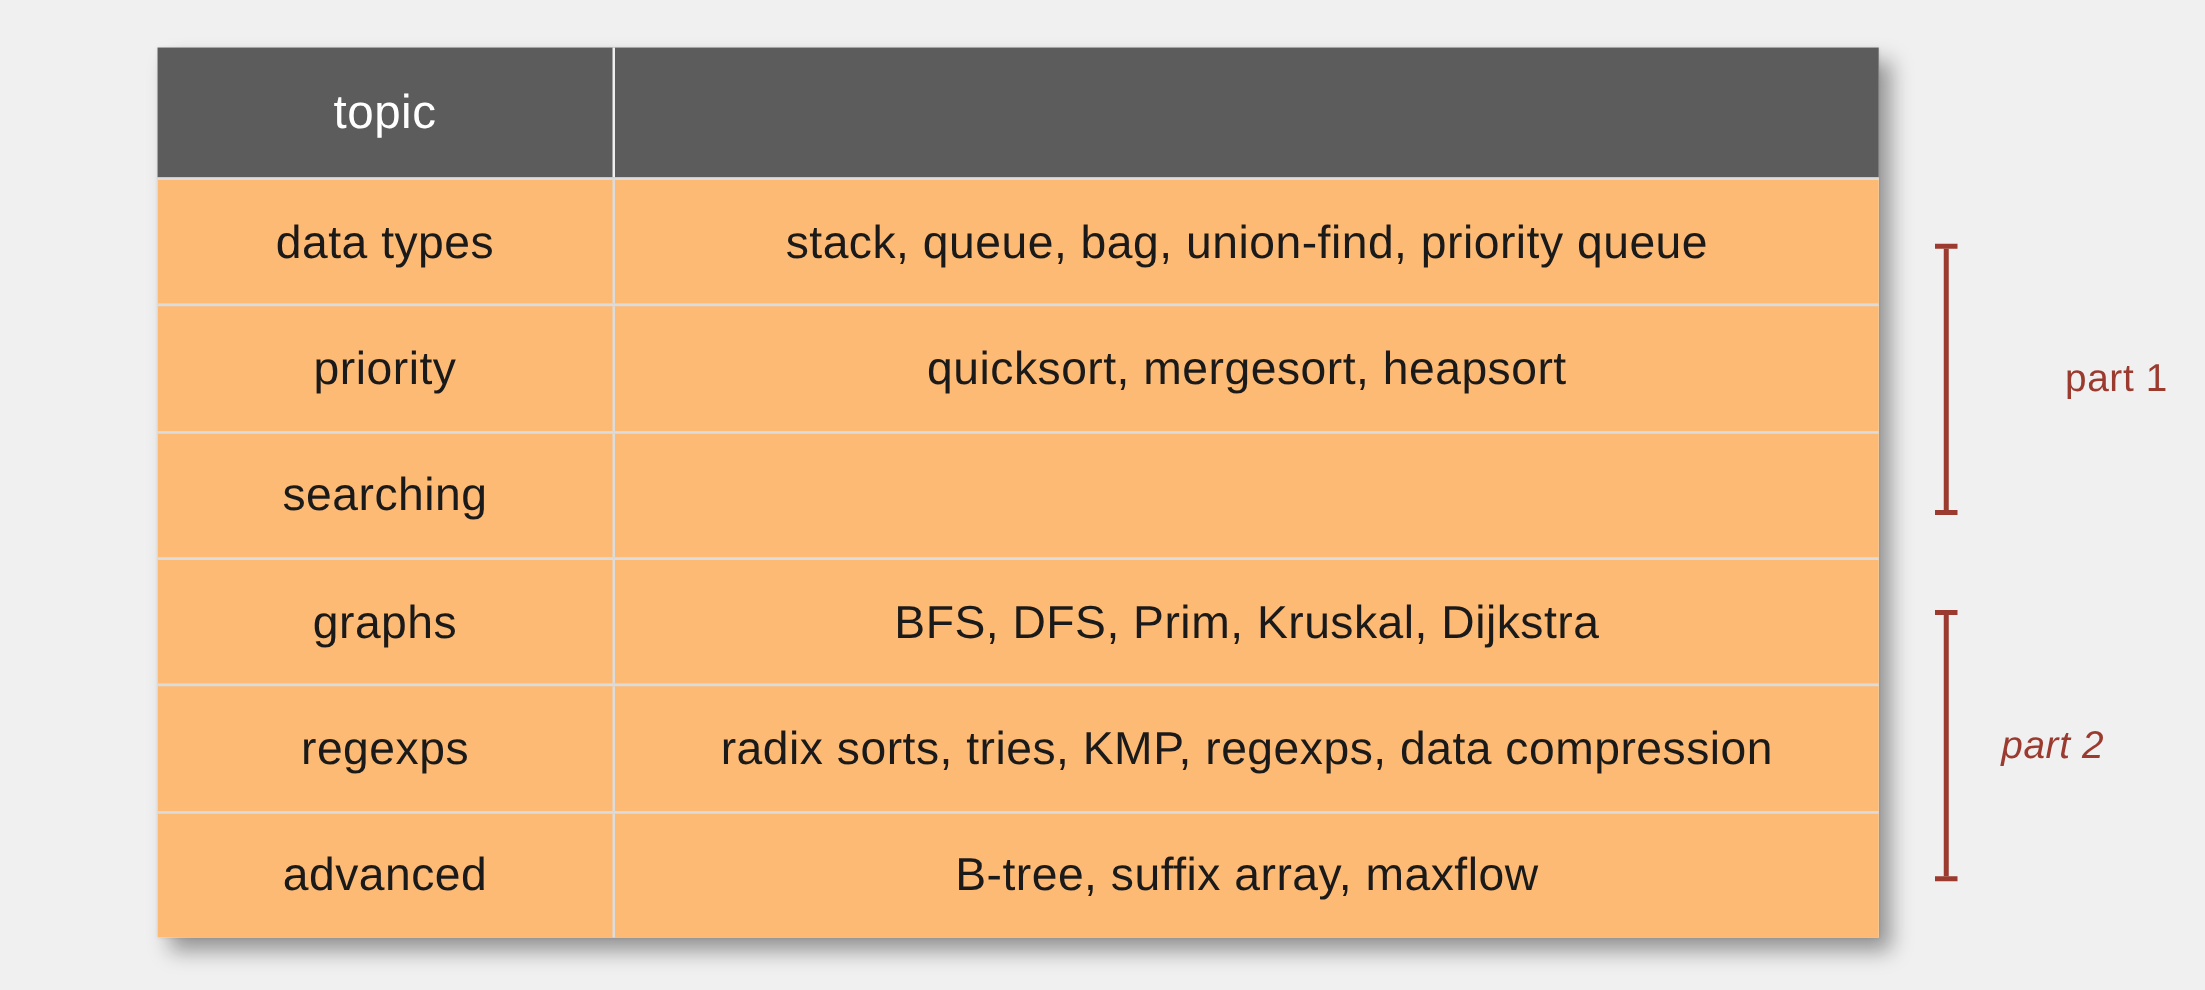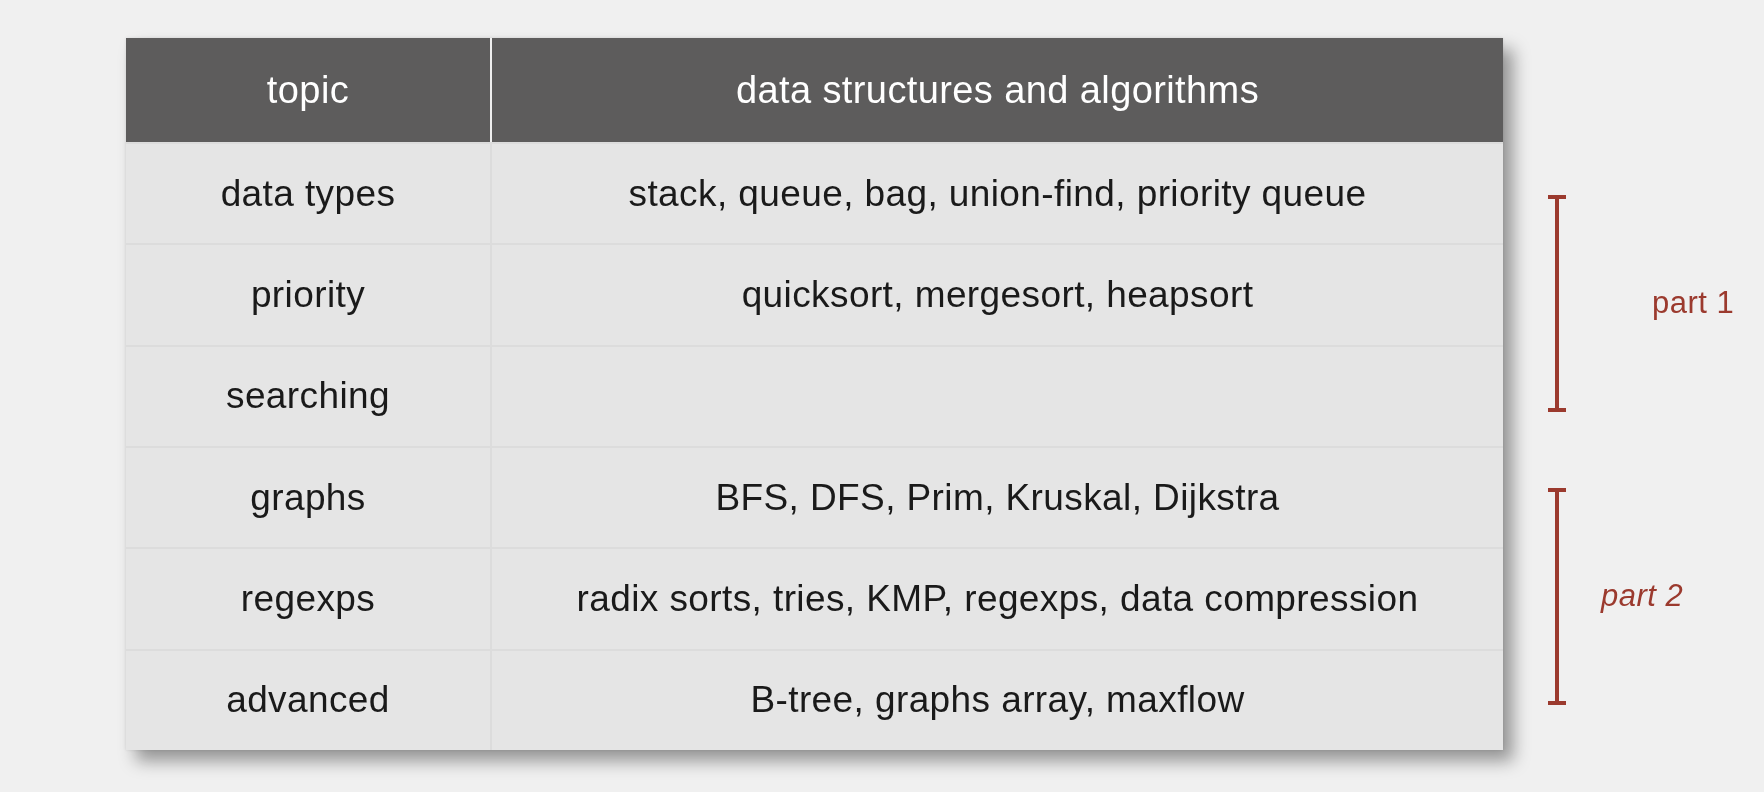--- a/index.html
+++ b/index.html
@@ -27,21 +27,21 @@
     box-shadow: 10px 11px 16px rgba(0,0,0,0.38), 0 0 3px rgba(0,0,0,0.10);
     display: flex;
     flex-direction: column;
     box-sizing: border-box;
   }
   .trow {
     display: flex;
     flex: 1 1 0;
     align-items: stretch;
     border-top: 2px solid #dcdcdc;
-    background: #e5e5e5;
+    background: #fdba74;
   }
   .trow.header {
     flex: 0 0 104px;
     background: #5d5c5c;
     border-top: none;
   }
   .tcell {
     display: flex;
     align-items: center;
     justify-content: center;
@@ -98,21 +98,20 @@
 </style>
 </head>
 <body>
 
 <div class="slide">
 
   <div class="table-card">
 
     <div class="trow header">
       <div class="tcell cell-topic">topic</div>
-      <div class="tcell cell-content">data structures and algorithms</div>
     </div>
 
     <div class="trow">
       <div class="tcell cell-topic">data types</div>
       <div class="tcell cell-content">stack, queue, bag, union-find, priority queue</div>
     </div>
 
     <div class="trow">
       <div class="tcell cell-topic">priority</div>
       <div class="tcell cell-content">quicksort, mergesort, heapsort</div>
@@ -127,21 +126,21 @@
       <div class="tcell cell-content">BFS, DFS, Prim, Kruskal, Dijkstra</div>
     </div>
 
     <div class="trow">
       <div class="tcell cell-topic">regexps</div>
       <div class="tcell cell-content">radix sorts, tries, KMP, regexps, data compression</div>
     </div>
 
     <div class="trow">
       <div class="tcell cell-topic">advanced</div>
-      <div class="tcell cell-content">B-tree, graphs array, maxflow</div>
+      <div class="tcell cell-content">B-tree, suffix array, maxflow</div>
     </div>
 
   </div>
 
   <div class="bracket bracket-part1"></div>
   <div class="bracket-label label-part1">part 1</div>
 
   <div class="bracket bracket-part2"></div>
   <div class="bracket-label label-part2">part 2</div>
 

